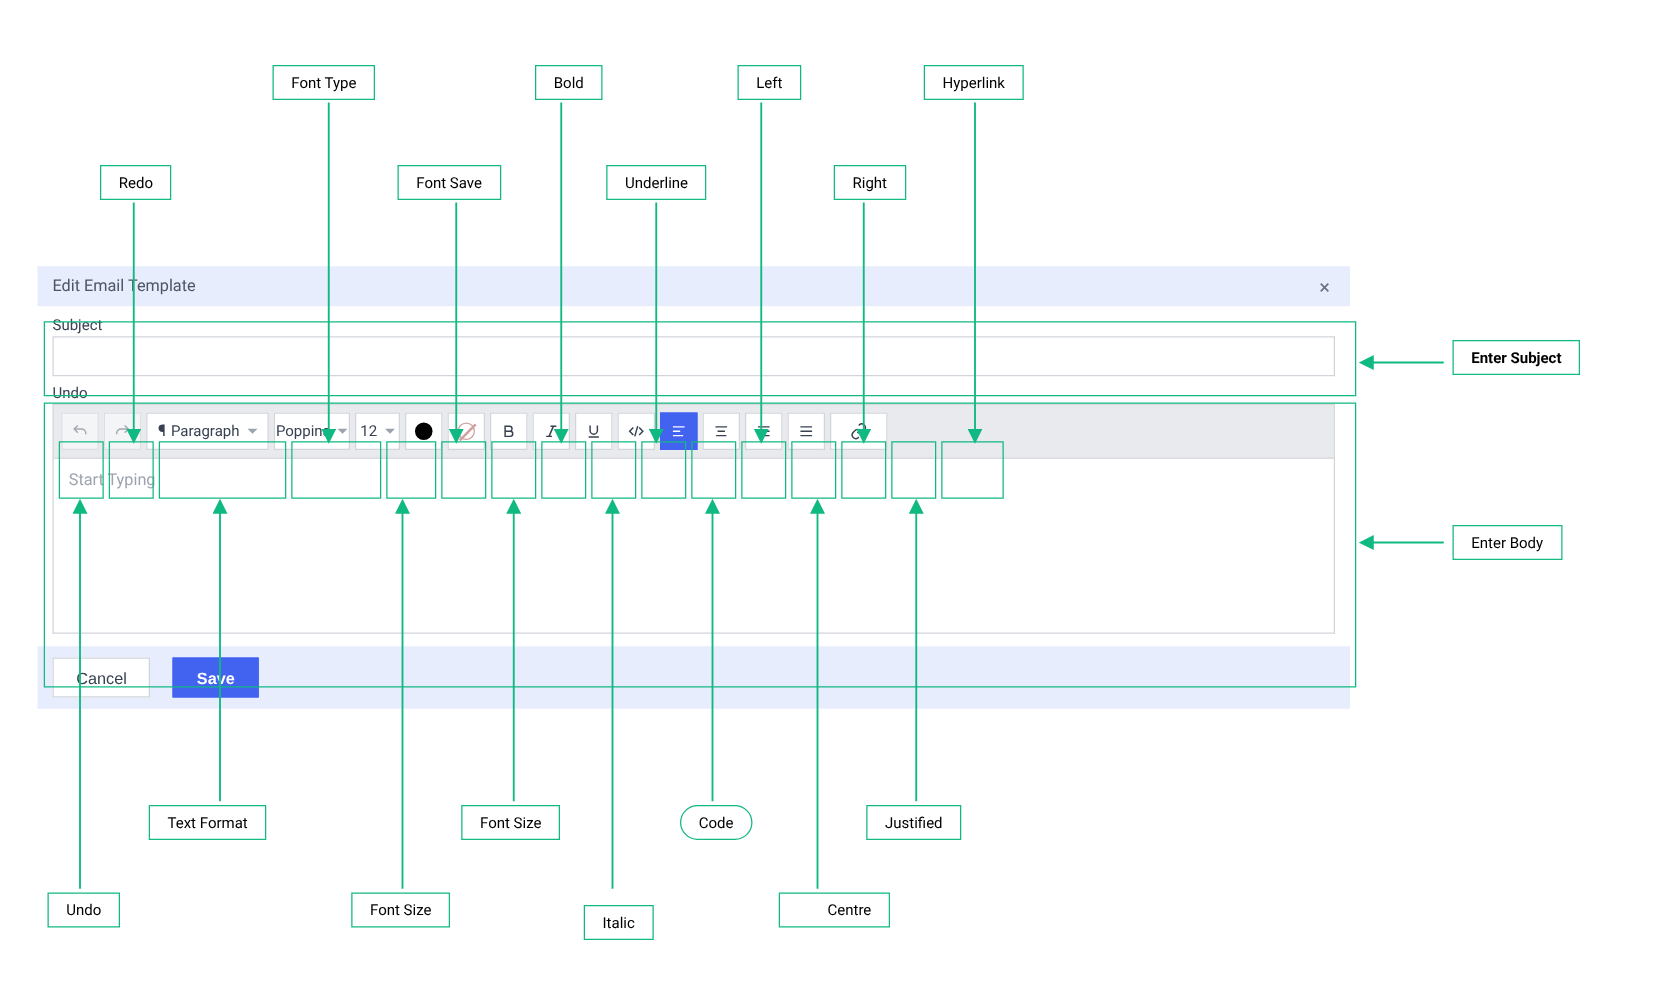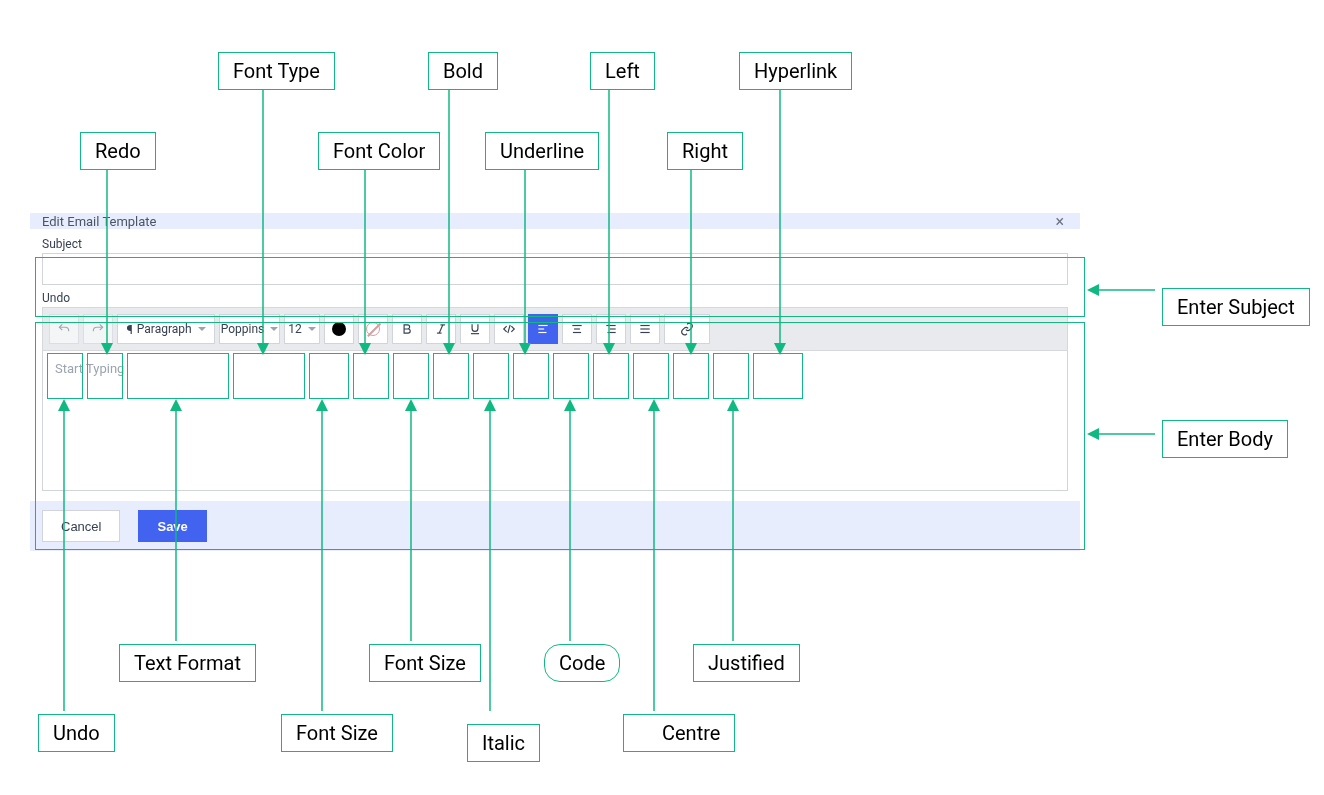--- a/index.html
+++ b/index.html
@@ -7,21 +7,21 @@
     width: 1324px;
     height: 795px;
     font-family: -apple-system, BlinkMacSystemFont, "Segoe UI", Roboto, sans-serif;
     position: relative;
     background: #fff;
   }
   .callout {
     position: absolute;
     border: 1.5px solid #10b981;
     padding: 6px 14px;
-    font-size: 20px;
+    font-size: 12px;
     background: #fff;
     white-space: nowrap;
     z-index: 10;
   }
   svg.lines {
     position: absolute;
     top: 0; left: 0;
     width: 1324px; height: 795px;
     pointer-events: none;
     z-index: 5;
@@ -37,21 +37,21 @@
   .modal {
     position: absolute;
     left: 30px;
     top: 213px;
     width: 1050px;
     background: #fff;
     z-index: 3;
   }
   .modal-header {
     background: #e8edfd;
-    height: 16px;
+    height: 32px;
     display: flex;
     align-items: center;
     justify-content: space-between;
     padding: 0 12px;
     font-size: 13px;
     color: #4b5563;
   }
   .close-x { color:#6b7280; font-size:16px; cursor:pointer; padding:0 4px; }
   .field-wrap { padding: 8px 12px 6px 12px; }
   .field-label { font-size: 12px; color:#374151; margin-bottom:2px; display:block; }
@@ -165,27 +165,27 @@
     <line x1="411" y1="641" x2="411" y2="402" marker-end="url(#arr)"></line>
     <line x1="490" y1="711" x2="490" y2="402" marker-end="url(#arr)"></line>
     <line x1="570" y1="641" x2="570" y2="402" marker-end="url(#arr)"></line>
     <line x1="654" y1="711" x2="654" y2="402" marker-end="url(#arr)"></line>
     <line x1="733" y1="641" x2="733" y2="402" marker-end="url(#arr)"></line>
   </g>
 </svg>
 
 <div class="callout" style="left:80px; top:132px;">Redo</div>
 <div class="callout" style="left:218px; top:52px;">Font Type</div>
-<div class="callout" style="left:318px; top:132px;">Font Color</div>
+<div class="callout" style="left:318px; top:132px;">Font Save</div>
 <div class="callout" style="left:428px; top:52px;">Bold</div>
 <div class="callout" style="left:485px; top:132px;">Underline</div>
 <div class="callout" style="left:590px; top:52px;">Left</div>
 <div class="callout" style="left:667px; top:132px;">Right</div>
 <div class="callout" style="left:739px; top:52px;">Hyperlink</div>
-<div class="callout" style="left:1162px; top:288px;">Enter Subject</div>
+<div class="callout" style="left:1162px; top:272px;font-weight:bold;">Enter Subject</div>
 <div class="callout" style="left:1162px; top:420px;">Enter Body</div>
 <div class="callout" style="left:38px; top:714px;">Undo</div>
 <div class="callout" style="left:119px; top:644px;">Text Format</div>
 <div class="callout" style="left:281px; top:714px;">Font Size</div>
 <div class="callout" style="left:369px; top:644px;">Font Size</div>
 <div class="callout" style="left:467px; top:714px;margin-top:10px;">Italic</div>
 <div class="callout" style="left:544px; top:644px;border-radius:16px;">Code</div>
 <div class="callout" style="left:623px; top:714px;padding-left:38px;">Centre</div>
 <div class="callout" style="left:693px; top:644px;">Justified</div>
 

